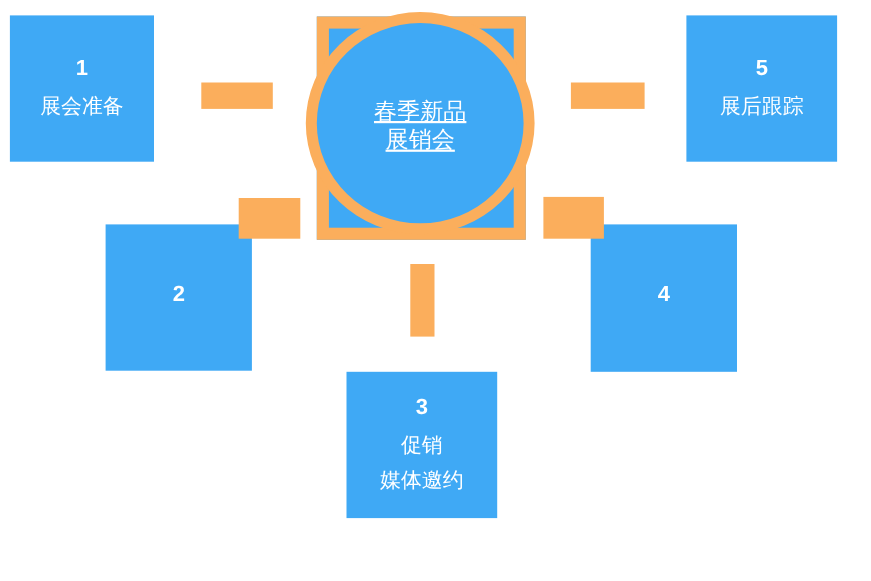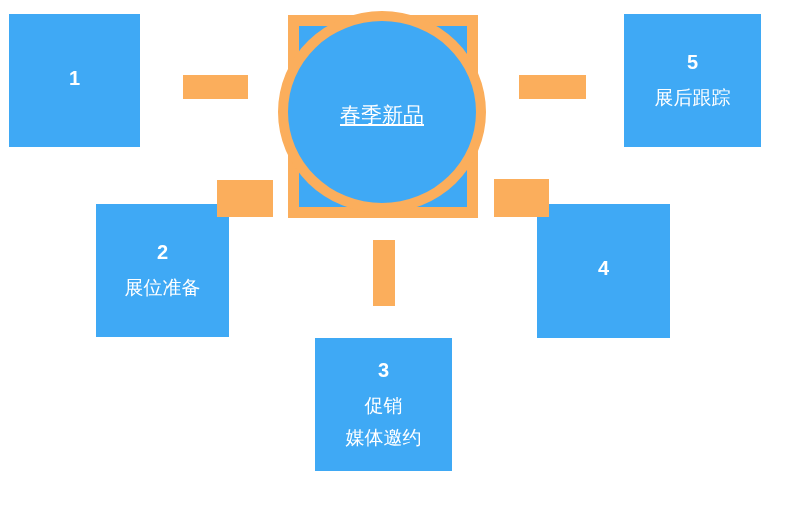--- a/index.html
+++ b/index.html
@@ -88,37 +88,38 @@
 </style>
 </head>
 <body>
 
 <div class="scene">
 
   <div class="center-frame"></div>
   <div class="center-circle">
     <div class="center-title">
       <span>春季新品</span>
+      <span>展销会</span>
     </div>
   </div>
 
   <div class="connector conn-left-top"></div>
   <div class="connector conn-right-top"></div>
   <div class="connector conn-left-diag"></div>
   <div class="connector conn-right-diag"></div>
   <div class="connector conn-bottom"></div>
 
   <div class="step-box box-1">
     <div class="step-number">1</div>
+    <span class="step-label">展会准备</span>
 
   </div>
 
   <div class="step-box box-2">
     <div class="step-number">2</div>
-    <span class="step-label">展位准备</span>
 
   </div>
 
   <div class="step-box box-3">
     <div class="step-number">3</div>
     <span class="step-label">促销</span>
     <span class="step-label">媒体邀约</span>
   </div>
 
   <div class="step-box box-4">

